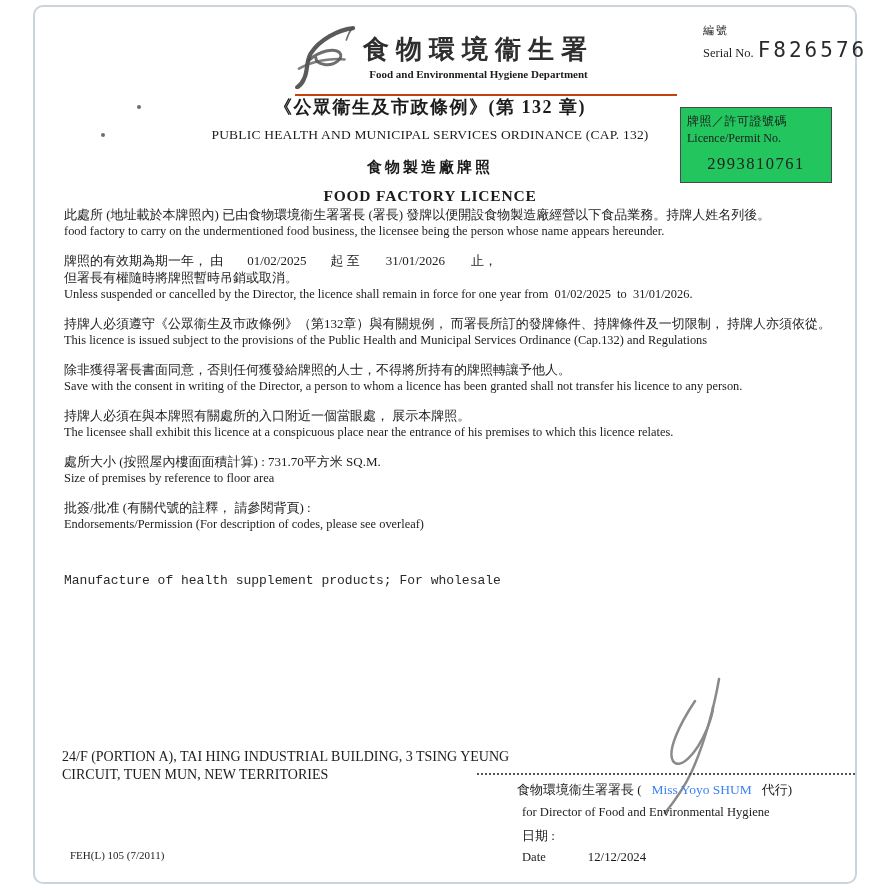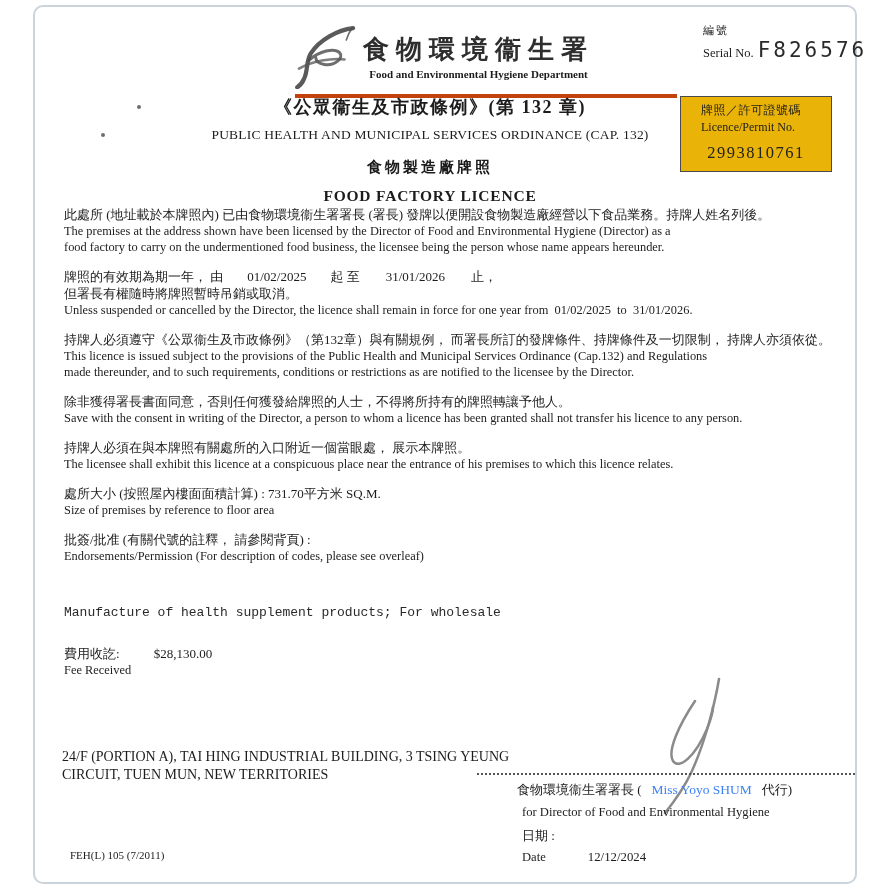--- a/index.html
+++ b/index.html
@@ -6,38 +6,38 @@
   .canvas {
     position:relative; width:888px; height:890px; background:#ffffff;
     font-family:"Liberation Serif","DejaVu Serif",serif; color:#1c1c1c;
     overflow:hidden;
   }
   .page {
     position:absolute; left:33px; top:5px; width:824px; height:879px;
     border:2px solid #ccd4db; border-radius:10px; background:#fff; box-sizing:border-box;
   }
   
-  .header { position:absolute; left:260px; top:16px; width:382px; display:flex; align-items:center; gap:6px; padding-bottom:5px; border-bottom:4px solid #c2410c; }
+  .header { position:absolute; left:260px; top:16px; width:382px; display:flex; align-items:center; gap:6px; padding-bottom:5px; border-bottom:2px solid #c2410c; }
   .dept { display:flex; flex-direction:column; align-items:center; }
   .dept-cn { font-size:26px; font-weight:bold; letter-spacing:7px; white-space:nowrap; color:#2e2e2e; }
   .dept-en { font-size:11px; font-weight:bold; margin-top:1px; white-space:nowrap; }
   
   .serial { position:absolute; left:668px; top:16px; }
   .serial-label-cn { font-size:11px; letter-spacing:2px; }
   .serial-row { margin-top:0; white-space:nowrap; }
   .serial-label-en { font-size:12.5px; }
   .serial-value { font-family:"DejaVu Sans Mono",monospace; font-size:21px; letter-spacing:3px; margin-left:4px; color:#2a2a2a; }
   
   .title-block { position:absolute; left:0; top:88px; width:790px; text-align:center; }
   .t-ord-cn { font-size:18px; font-weight:bold; letter-spacing:1.5px; }
   .t-ord-en { font-size:13.5px; font-weight:normal; margin-top:8px; letter-spacing:0.2px; }
   .t-lic-cn { font-size:15px; font-weight:bold; letter-spacing:3px; margin-top:15px; }
   .t-lic-en { font-size:15.5px; font-weight:bold; letter-spacing:0.8px; margin-top:10px; }
   
-  .licence-box { position:absolute; left:645px; top:89px; width:152px; height:76px; border:1.5px solid #4a4a4a; padding:5px 20px; box-sizing:border-box; background:#eab308; }
+  .licence-box { position:absolute; left:645px; top:100px; width:152px; height:76px; border:1.5px solid #4a4a4a; padding:5px 6px; box-sizing:border-box; background:#22c55e; }
   .box-label-cn { font-size:12px; letter-spacing:0.5px; }
   .box-label-en { font-size:12px; margin-top:1px; }
   .box-value { font-size:16.5px; letter-spacing:1.5px; text-align:center; margin-top:8px; color:#222; }
   
   .body { position:absolute; left:29px; top:199px; width:772px; }
   .para { margin-bottom:13px; }
   .cn { font-size:13px; line-height:17px; }
   .en { font-size:12.4px; line-height:16px; }
   .pre { white-space:pre-wrap; }
   .date-gap { margin:0 24px; }
@@ -103,36 +103,34 @@
     <div class="licence-box">
       <div class="box-label-cn">牌照／許可證號碼</div>
       <div class="box-label-en">Licence/Permit No.</div>
       <div class="box-value">2993810761</div>
     </div>
 
     <div class="body">
 
       <div class="para">
         <div class="cn">此處所 (地址載於本牌照內) 已由食物環境衞生署署長 (署長) 發牌以便開設食物製造廠經營以下食品業務。持牌人姓名列後。</div>
-        <div class="en">The premises at the address shown have been licensed by the Director of Food and Environmental Hygiene (Director) as a</div>
         <div class="en">food factory to carry on the undermentioned food business, the licensee being the person whose name appears hereunder.</div>
       </div>
 
       <div class="para">
         <div class="cn">
           <span>牌照的有效期為期一年， 由</span><span class="date-gap">01/02/2025</span><span>起 至</span><span class="date-gap2">31/01/2026</span><span>止，</span>
         </div>
         <div class="cn">但署長有權隨時將牌照暫時吊銷或取消。</div>
         <div class="en pre">Unless suspended or cancelled by the Director, the licence shall remain in force for one year from  01/02/2025  to  31/01/2026.</div>
       </div>
 
       <div class="para">
         <div class="cn">持牌人必須遵守《公眾衞生及市政條例》（第132章）與有關規例， 而署長所訂的發牌條件、持牌條件及一切限制， 持牌人亦須依從。</div>
         <div class="en">This licence is issued subject to the provisions of the Public Health and Municipal Services Ordinance (Cap.132) and Regulations</div>
-        <div class="en">made thereunder, and to such requirements, conditions or restrictions as are notified to the licensee by the Director.</div>
       </div>
 
       <div class="para">
         <div class="cn">除非獲得署長書面同意，否則任何獲發給牌照的人士，不得將所持有的牌照轉讓予他人。</div>
         <div class="en">Save with the consent in writing of the Director, a person to whom a licence has been granted shall not transfer his licence to any person.</div>
       </div>
 
       <div class="para">
         <div class="cn">持牌人必須在與本牌照有關處所的入口附近一個當眼處， 展示本牌照。</div>
         <div class="en">The licensee shall exhibit this licence at a conspicuous place near the entrance of his premises to which this licence relates.</div>
@@ -143,26 +141,20 @@
         <div class="en">Size of premises by reference to floor area</div>
       </div>
 
       <div class="para">
         <div class="cn">批簽/批准 (有關代號的註釋， 請參閱背頁) :</div>
         <div class="en">Endorsements/Permission (For description of codes, please see overleaf)</div>
       </div>
 
       <div class="endorse-detail">Manufacture of health supplement products; For wholesale</div>
 
-      <div class="fee">
-        <div class="cn">
-          <span>費用收訖:</span><span class="fee-amount">$28,130.00</span>
-        </div>
-        <div class="en">Fee Received</div>
-      </div>
 
     </div>
 
     <div class="address">
       <div>24/F (PORTION A), TAI HING INDUSTRIAL BUILDING, 3 TSING YEUNG</div>
       <div>CIRCUIT, TUEN MUN, NEW TERRITORIES</div>
     </div>
 
     <svg class="signature-svg" width="115" height="145" viewBox="0 0 115 145">
       <path d="M62,28 C46,52 34,78 40,88 C46,97 62,84 74,56 C78,46 80,38 80,34" fill="none" stroke="#8a8a8a" stroke-width="2.5" stroke-linecap="round"></path>

